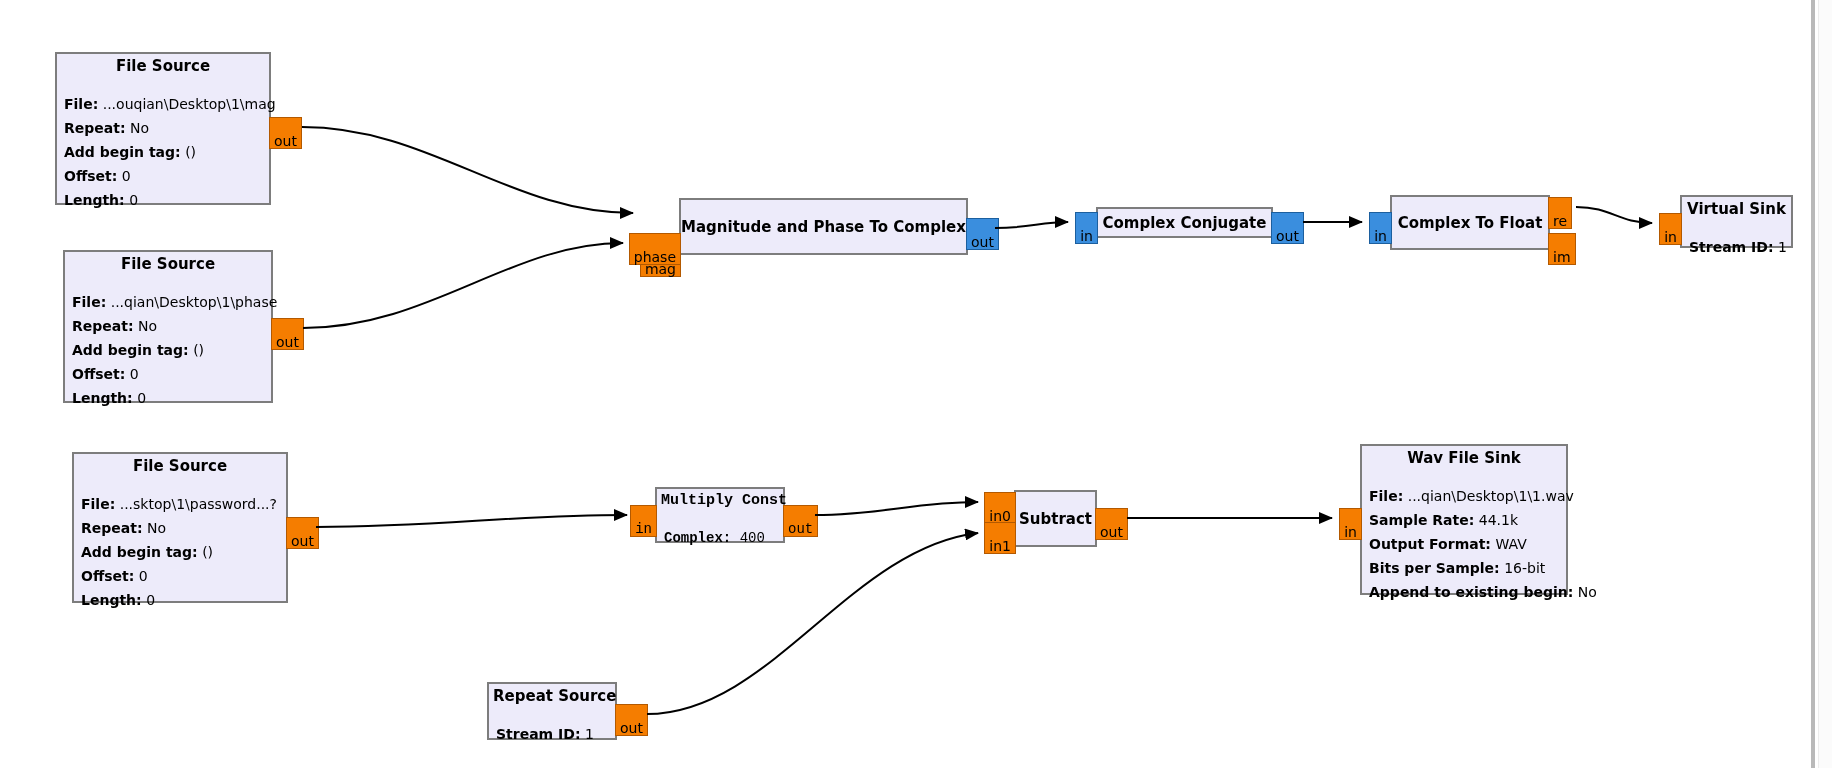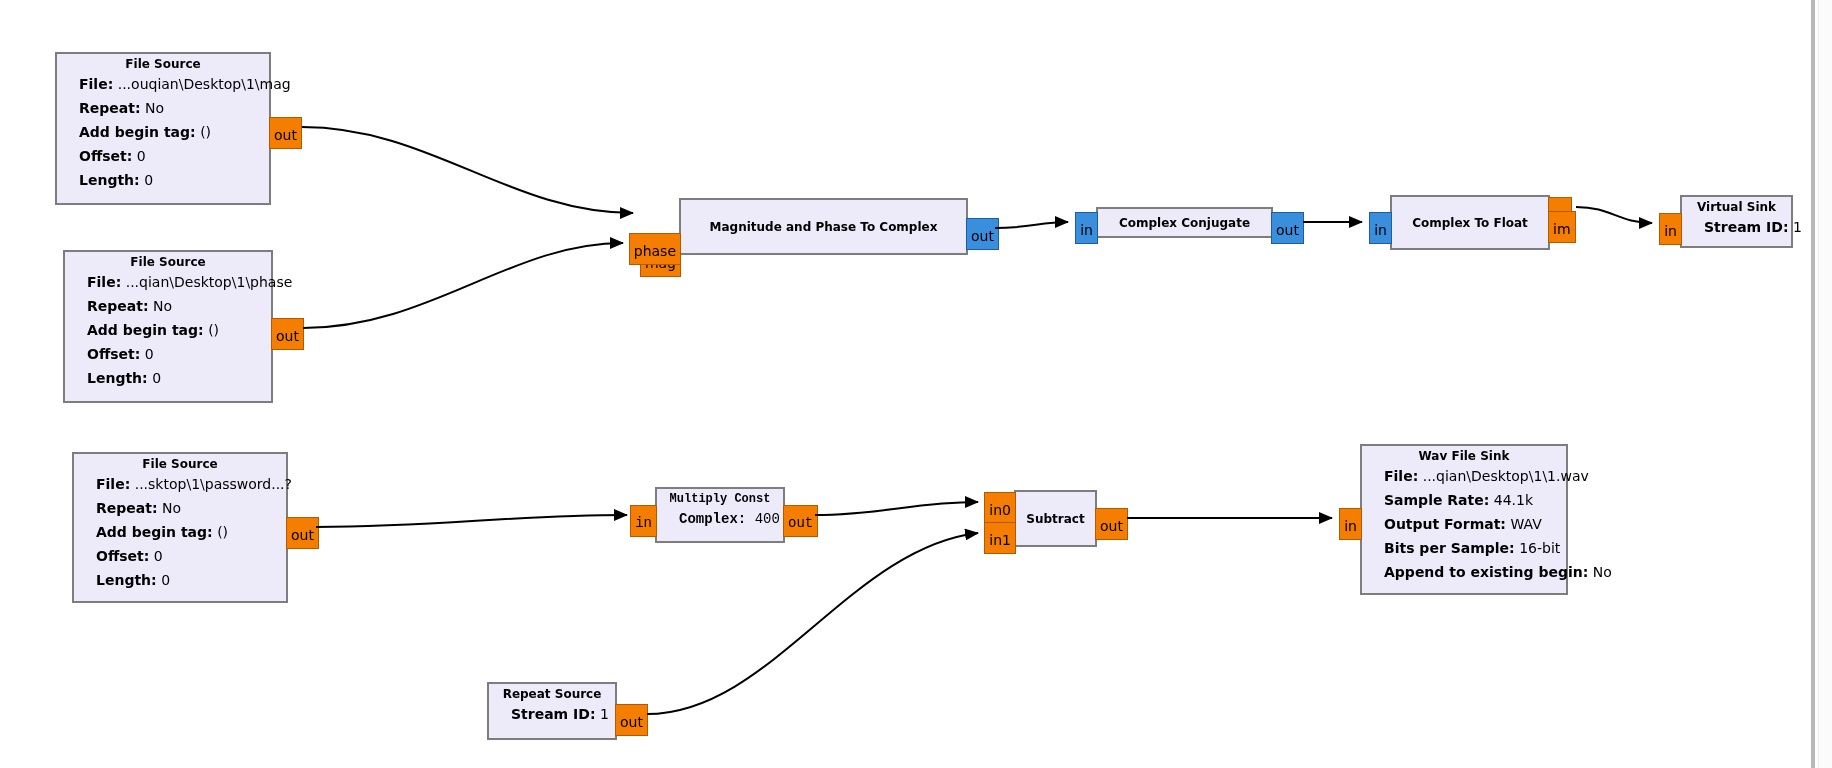--- a/index.html
+++ b/index.html
@@ -11,31 +11,31 @@
   #canvas{position:absolute;left:0;top:0;width:1832px;height:768px;}
   svg.wires{position:absolute;left:0;top:0;z-index:3;pointer-events:none;}
   svg.wires path{pointer-events:stroke;}
   .block{
     position:absolute;box-sizing:border-box;z-index:2;
     background:#EDEBFA;border:2px solid #7d7d7d;
     color:#000;
   }
   .block.center{display:flex;align-items:center;justify-content:center;}
   .btitle{
-    text-align:center;font-weight:bold;font-size:12px;
+    text-align:center;font-weight:bold;font-size:15px;
     padding:3px 4px 1px 4px;white-space:nowrap;
   }
   .block.center .btitle{padding:0 4px;}
-  .bparams{padding:0 0 2px 16px;}
+  .bparams{padding:0 0 2px 1px;margin-top:16px;}
   .param{font-size:14px;line-height:24px;padding:0 6px;white-space:nowrap;}
   .param .k{font-weight:bold;}
   .port{
     position:absolute;box-sizing:border-box;z-index:4;
     height:32px;line-height:22px;font-size:14px;
-    padding:6px 4px;text-align:right;color:#000;border:1px solid;
+    padding:12px 4px;text-align:right;color:#000;border:1px solid;
     white-space:nowrap;
   }
   .port.orange{background:#F57D00;border-color:#b35900;}
   .port.blue{background:#3A8EDE;border-color:#1c5f9e;}
   .port.pout{left:100%;}
   .port.pin{right:100%;}
   
   .vscroll-track{position:absolute;top:0;height:768px;z-index:5;}
   #scroll-divider{left:1811px;width:4px;background:#b9b9b9;}
   #scroll-gap{left:1815px;width:3px;background:#ffffff;}
@@ -97,21 +97,21 @@
   <div class="block center" style="left:1096px;top:207px;width:177px;height:31px;">
     <div class="btitle">Complex Conjugate</div>
     <div class="port pin blue" style="top:3px;">in</div>
     <div class="port pout blue" style="top:3px;">out</div>
   </div>
 
   <div class="block center" style="left:1390px;top:195px;width:160px;height:55px;">
     <div class="btitle">Complex To Float</div>
     <div class="port pin blue" style="top:15px;">in</div>
     <div class="port pout orange" style="top:0px;">re</div>
-    <div class="port pout orange" style="top:14px;">im</div>
+    <div class="port pout orange" style="top:36px;">im</div>
   </div>
 
   <div class="block" style="left:1680px;top:195px;width:113px;height:53px;">
     <div class="btitle">Virtual Sink</div>
     <div class="bparams">
       <div class="param"><span class="k">Stream ID:</span> <span class="v">1</span></div>
     </div>
     <div class="port pin orange" style="top:16px;">in</div>
   </div>
 

